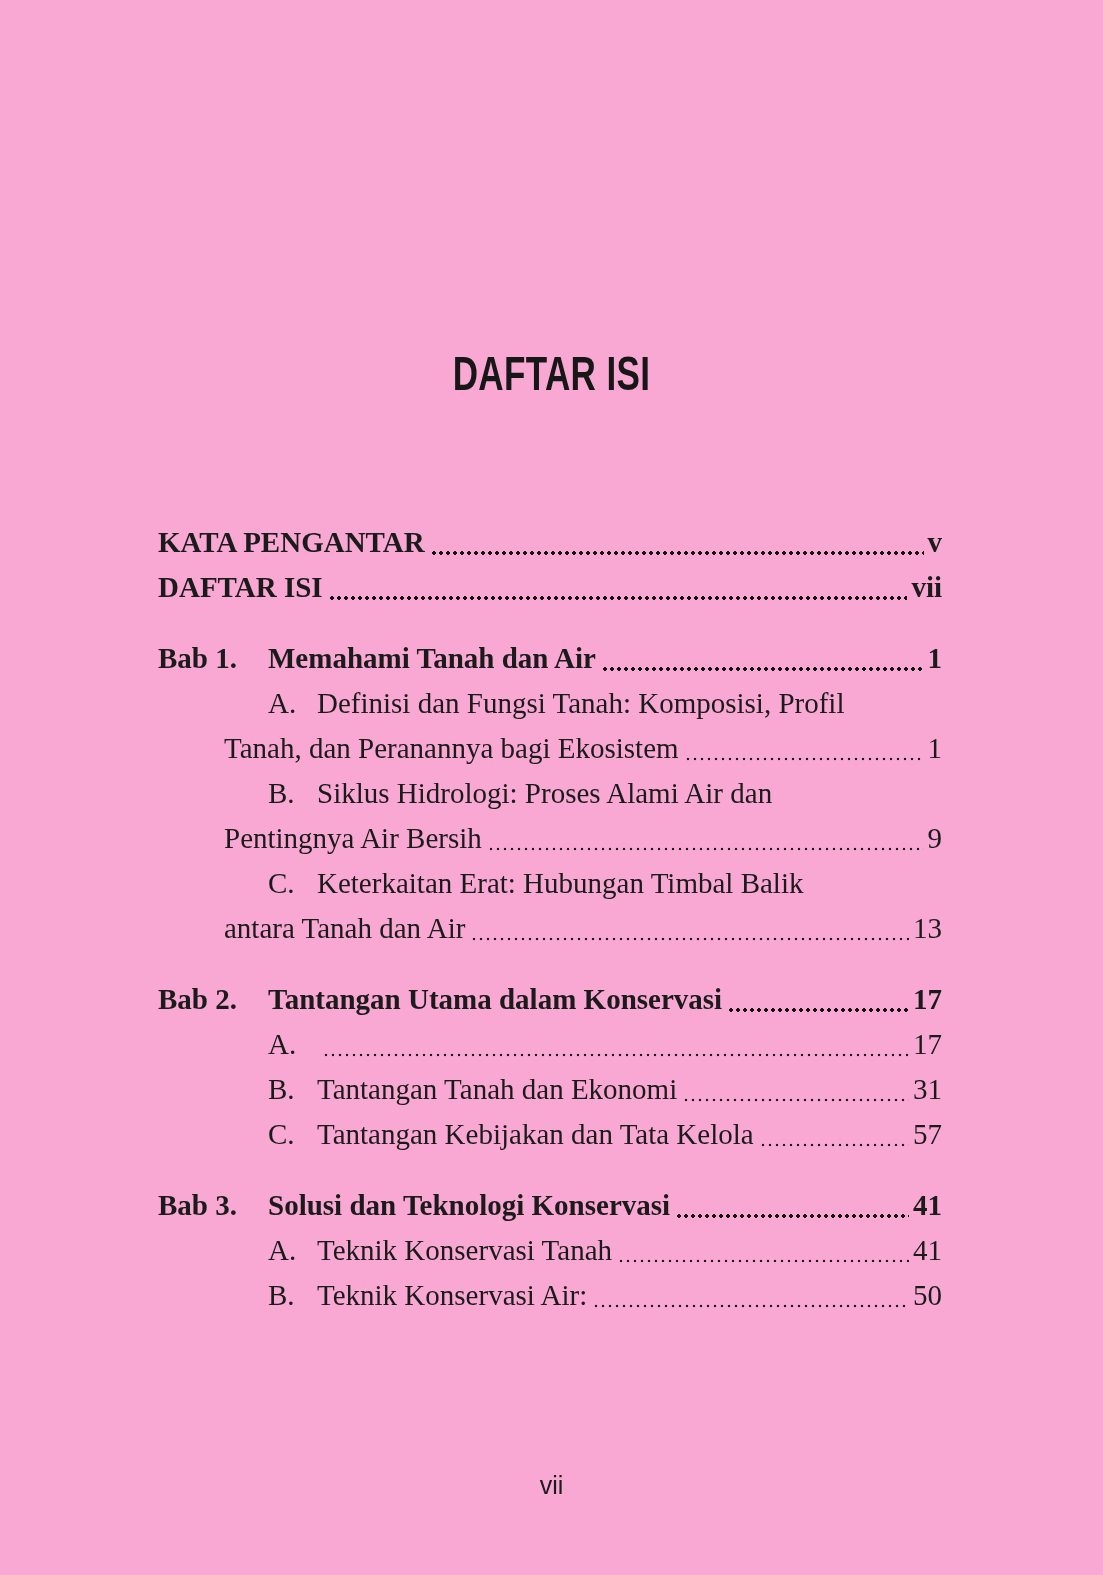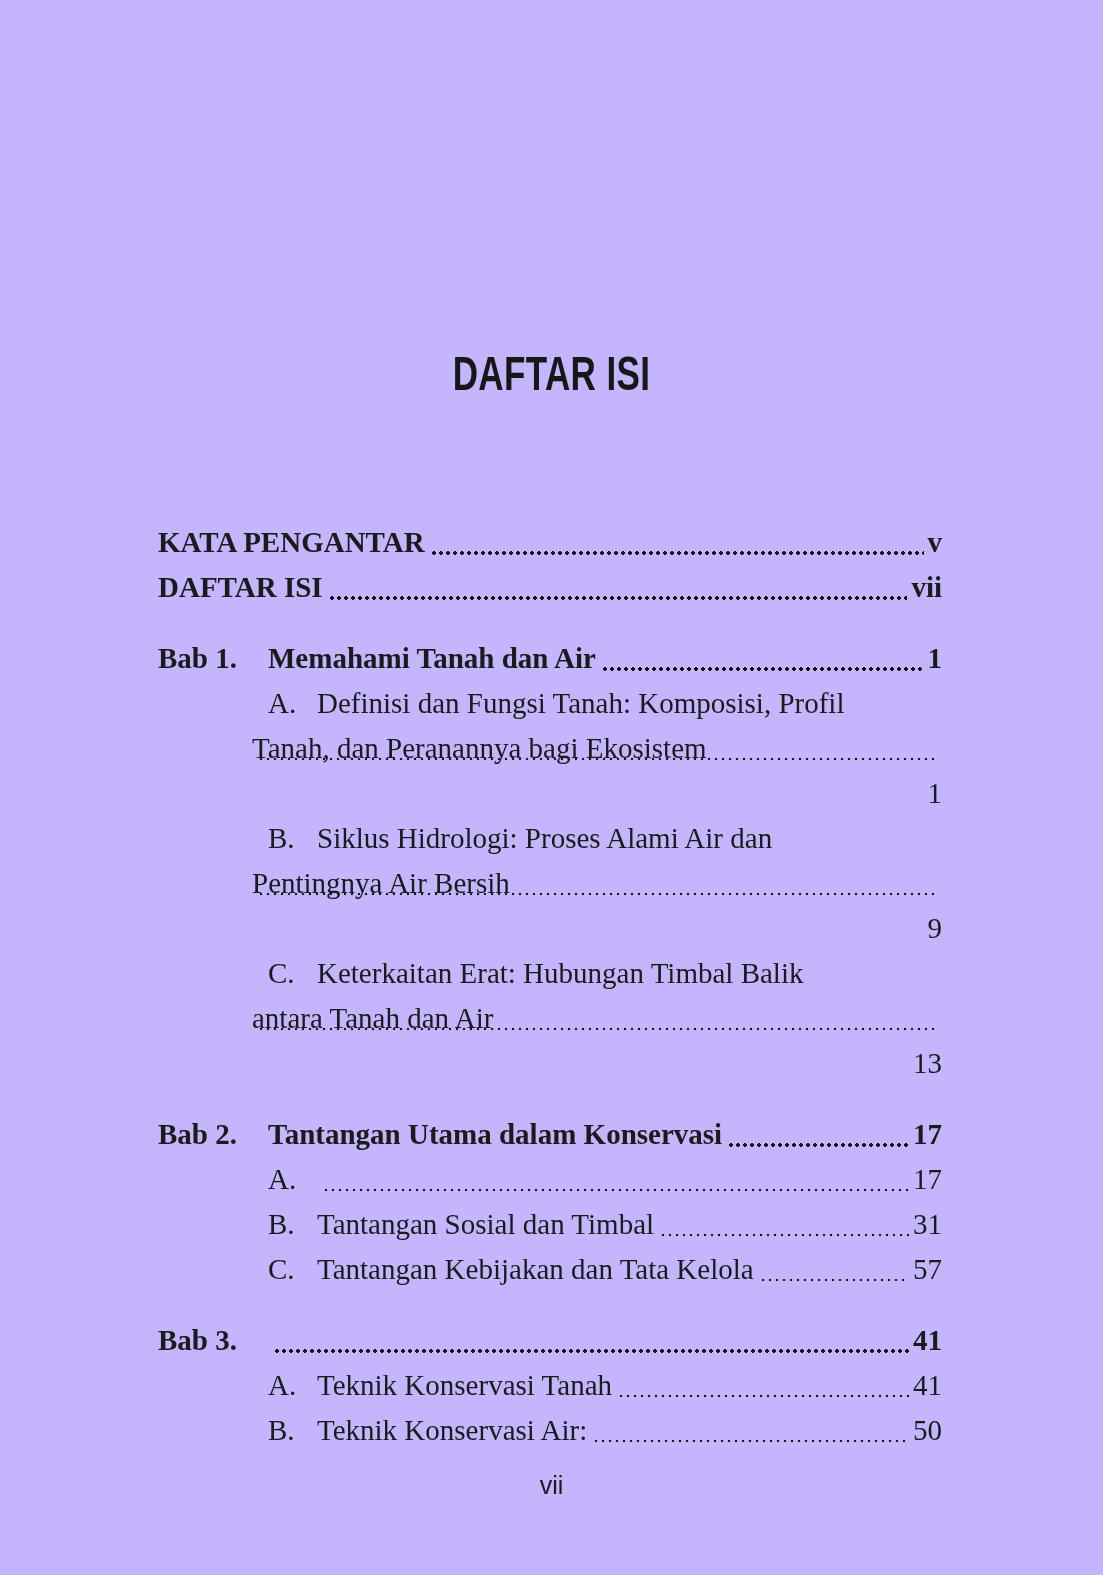--- a/index.html
+++ b/index.html
@@ -1,21 +1,21 @@
 <!DOCTYPE html>
 <html><head>
 <meta charset="utf-8">
 <style>
   html, body { margin: 0; padding: 0; background: #e8e8e8; }
   .page {
     position: relative;
     width: 1103px;
     height: 1575px;
     margin: 0 auto;
-    background: #c4b5fd;
+    background: #f9a8d4;
     color: #1b1b1b;
     font-family: "Liberation Serif", serif;
     overflow: hidden;
   }
   .doc-title {
     position: absolute;
     top: 349px;
     left: 0;
     width: 100%;
     margin: 0;
@@ -41,21 +41,21 @@
     white-space: nowrap;
   }
   .fm-label { font-weight: 700; }
   .chap-label {
     flex: 0 0 110px;
     font-weight: 700;
   }
   .chap-title { font-weight: 700; }
   .item-first { margin-left: 110px; }
   .letter { flex: 0 0 49px; }
-  .item-cont { margin-left: 94px; flex-direction: column; }
+  .item-cont { margin-left: 66px; }
   .leader {
     flex: 1 1 auto;
     min-width: 18px;
     position: relative;
     margin: 0 4px 0 6px;
   }
   .leader::after {
     content: "";
     position: absolute;
     left: 0;
@@ -158,35 +158,36 @@
         <span class="page-num bold">17</span>
       </div>
 
       <div class="row item-first">
         <span class="letter">A.</span>
         <span class="leader"></span>
         <span class="page-num">17</span>
       </div>
       <div class="row item-first">
         <span class="letter">B.</span>
-        <span>Tantangan Sosial dan Timbal</span>
+        <span>Tantangan Tanah dan Ekonomi</span>
         <span class="leader"></span>
         <span class="page-num">31</span>
       </div>
       <div class="row item-first">
         <span class="letter">C.</span>
         <span>Tantangan Kebijakan dan Tata Kelola</span>
         <span class="leader"></span>
         <span class="page-num">57</span>
       </div>
     </section>
 
     <section class="chapter">
       <div class="row">
         <span class="chap-label">Bab 3.</span>
+        <span class="chap-title">Solusi dan Teknologi Konservasi</span>
         <span class="leader bold"></span>
         <span class="page-num bold">41</span>
       </div>
 
       <div class="row item-first">
         <span class="letter">A.</span>
         <span>Teknik Konservasi Tanah</span>
         <span class="leader"></span>
         <span class="page-num">41</span>
       </div>

